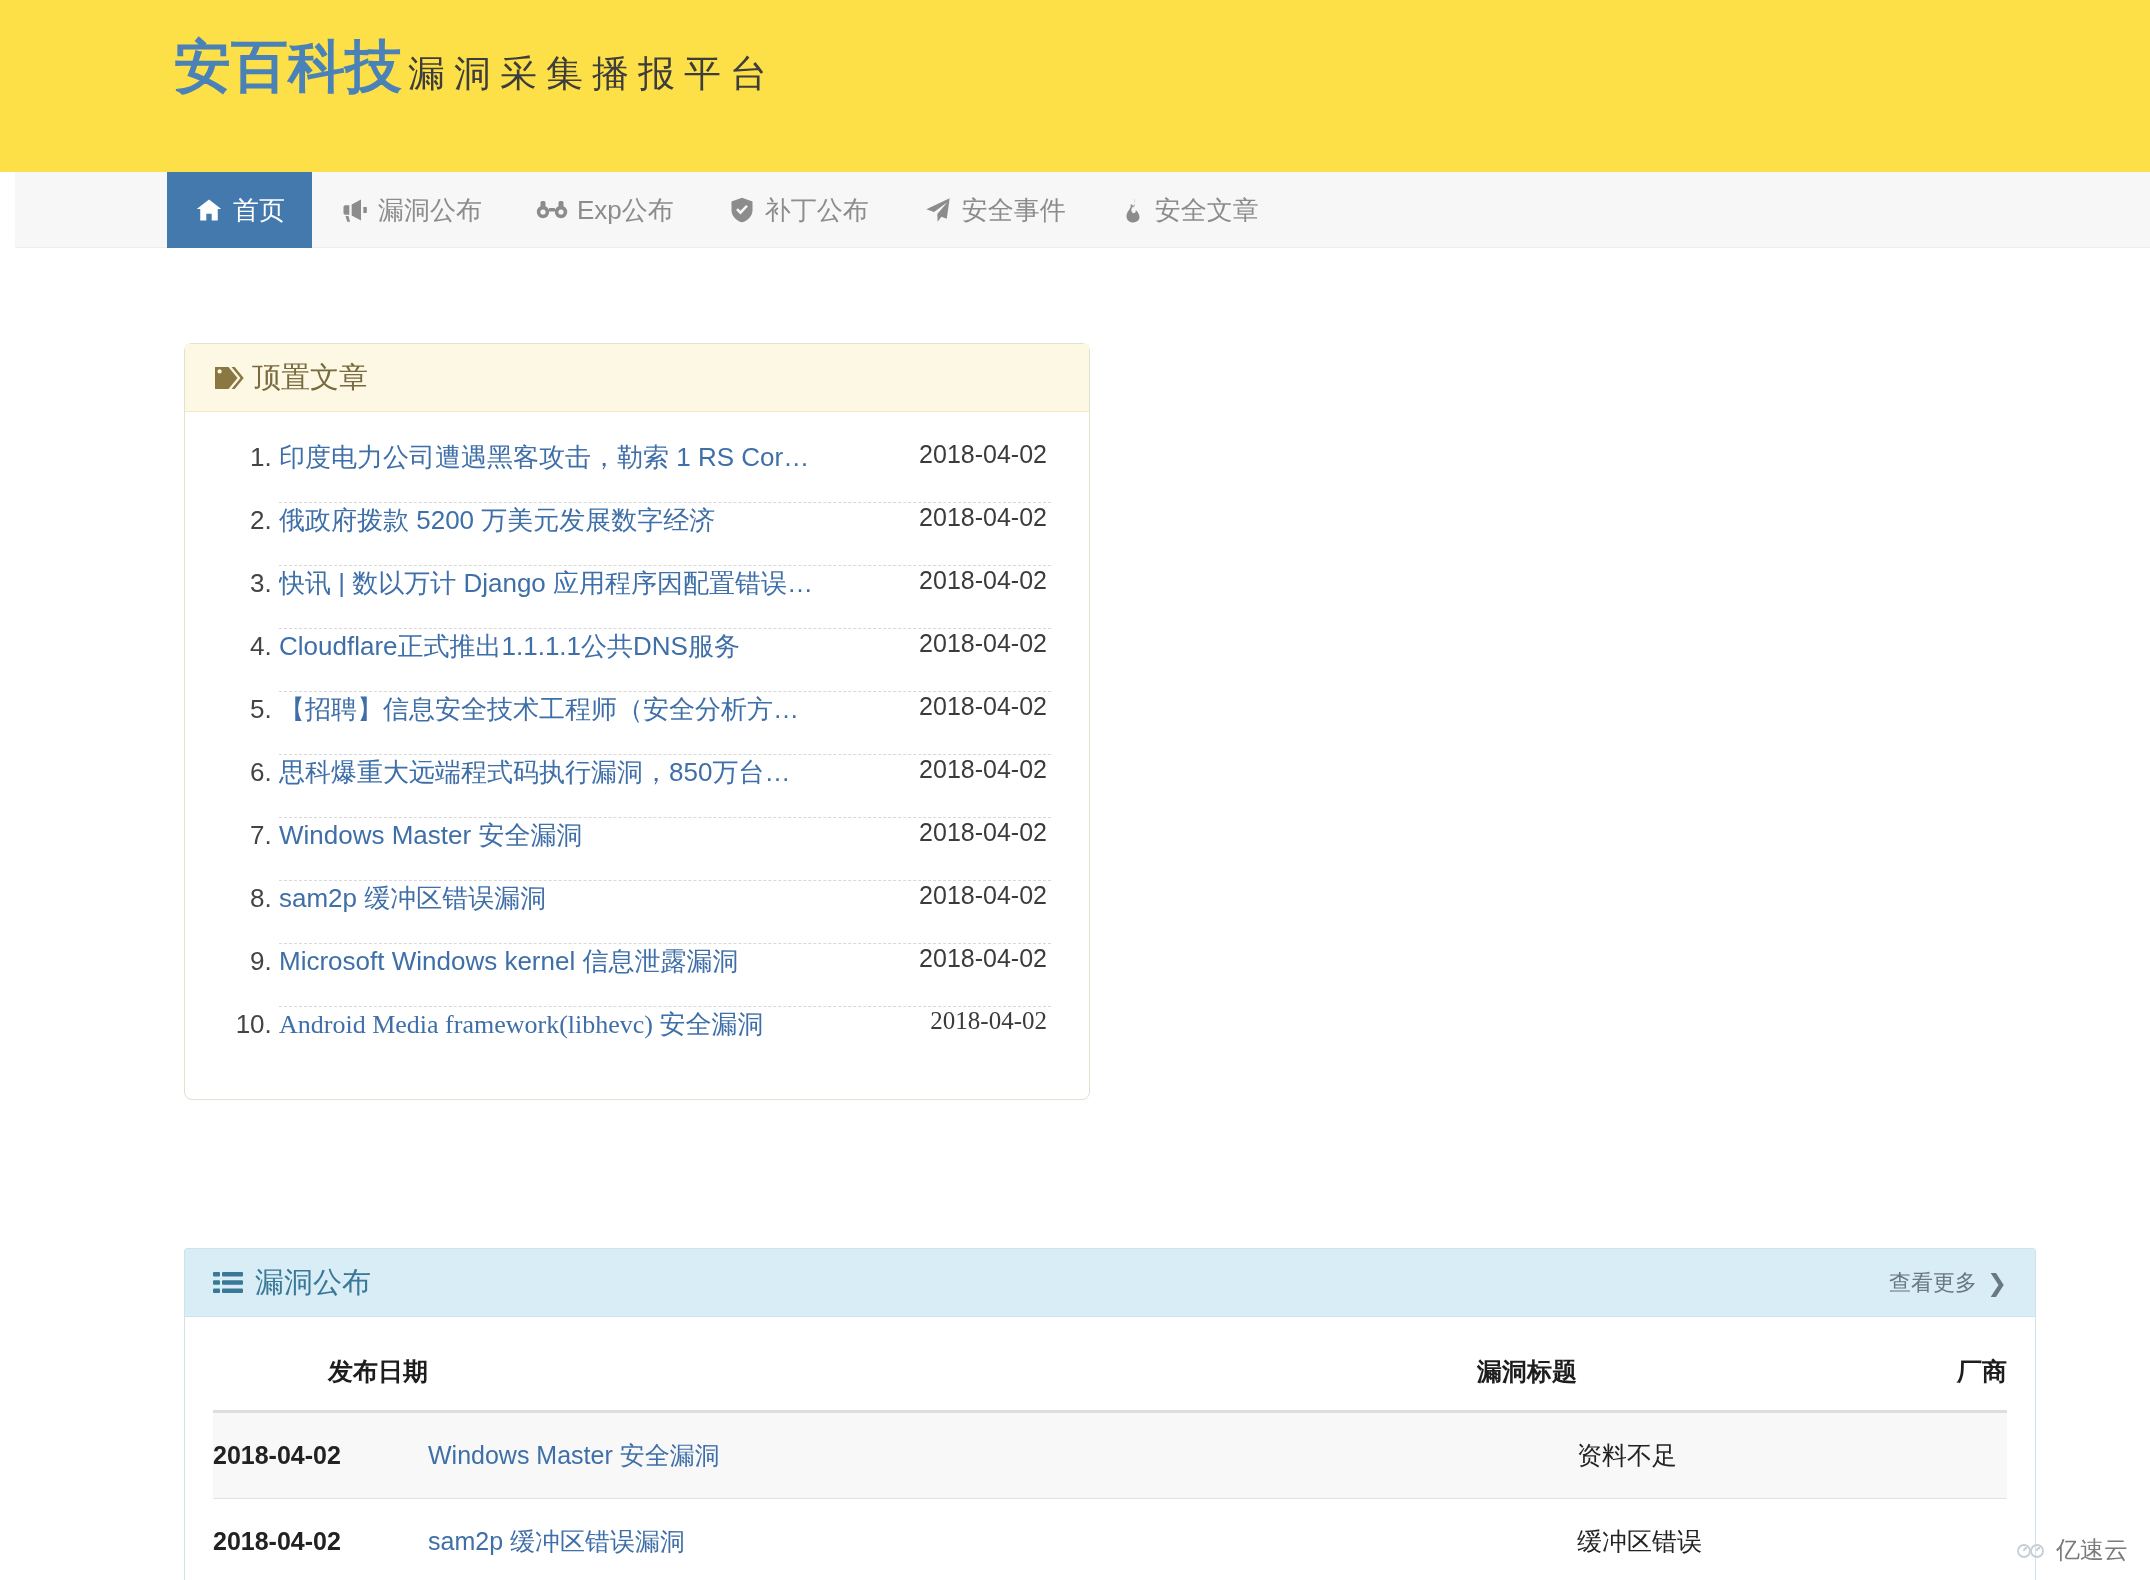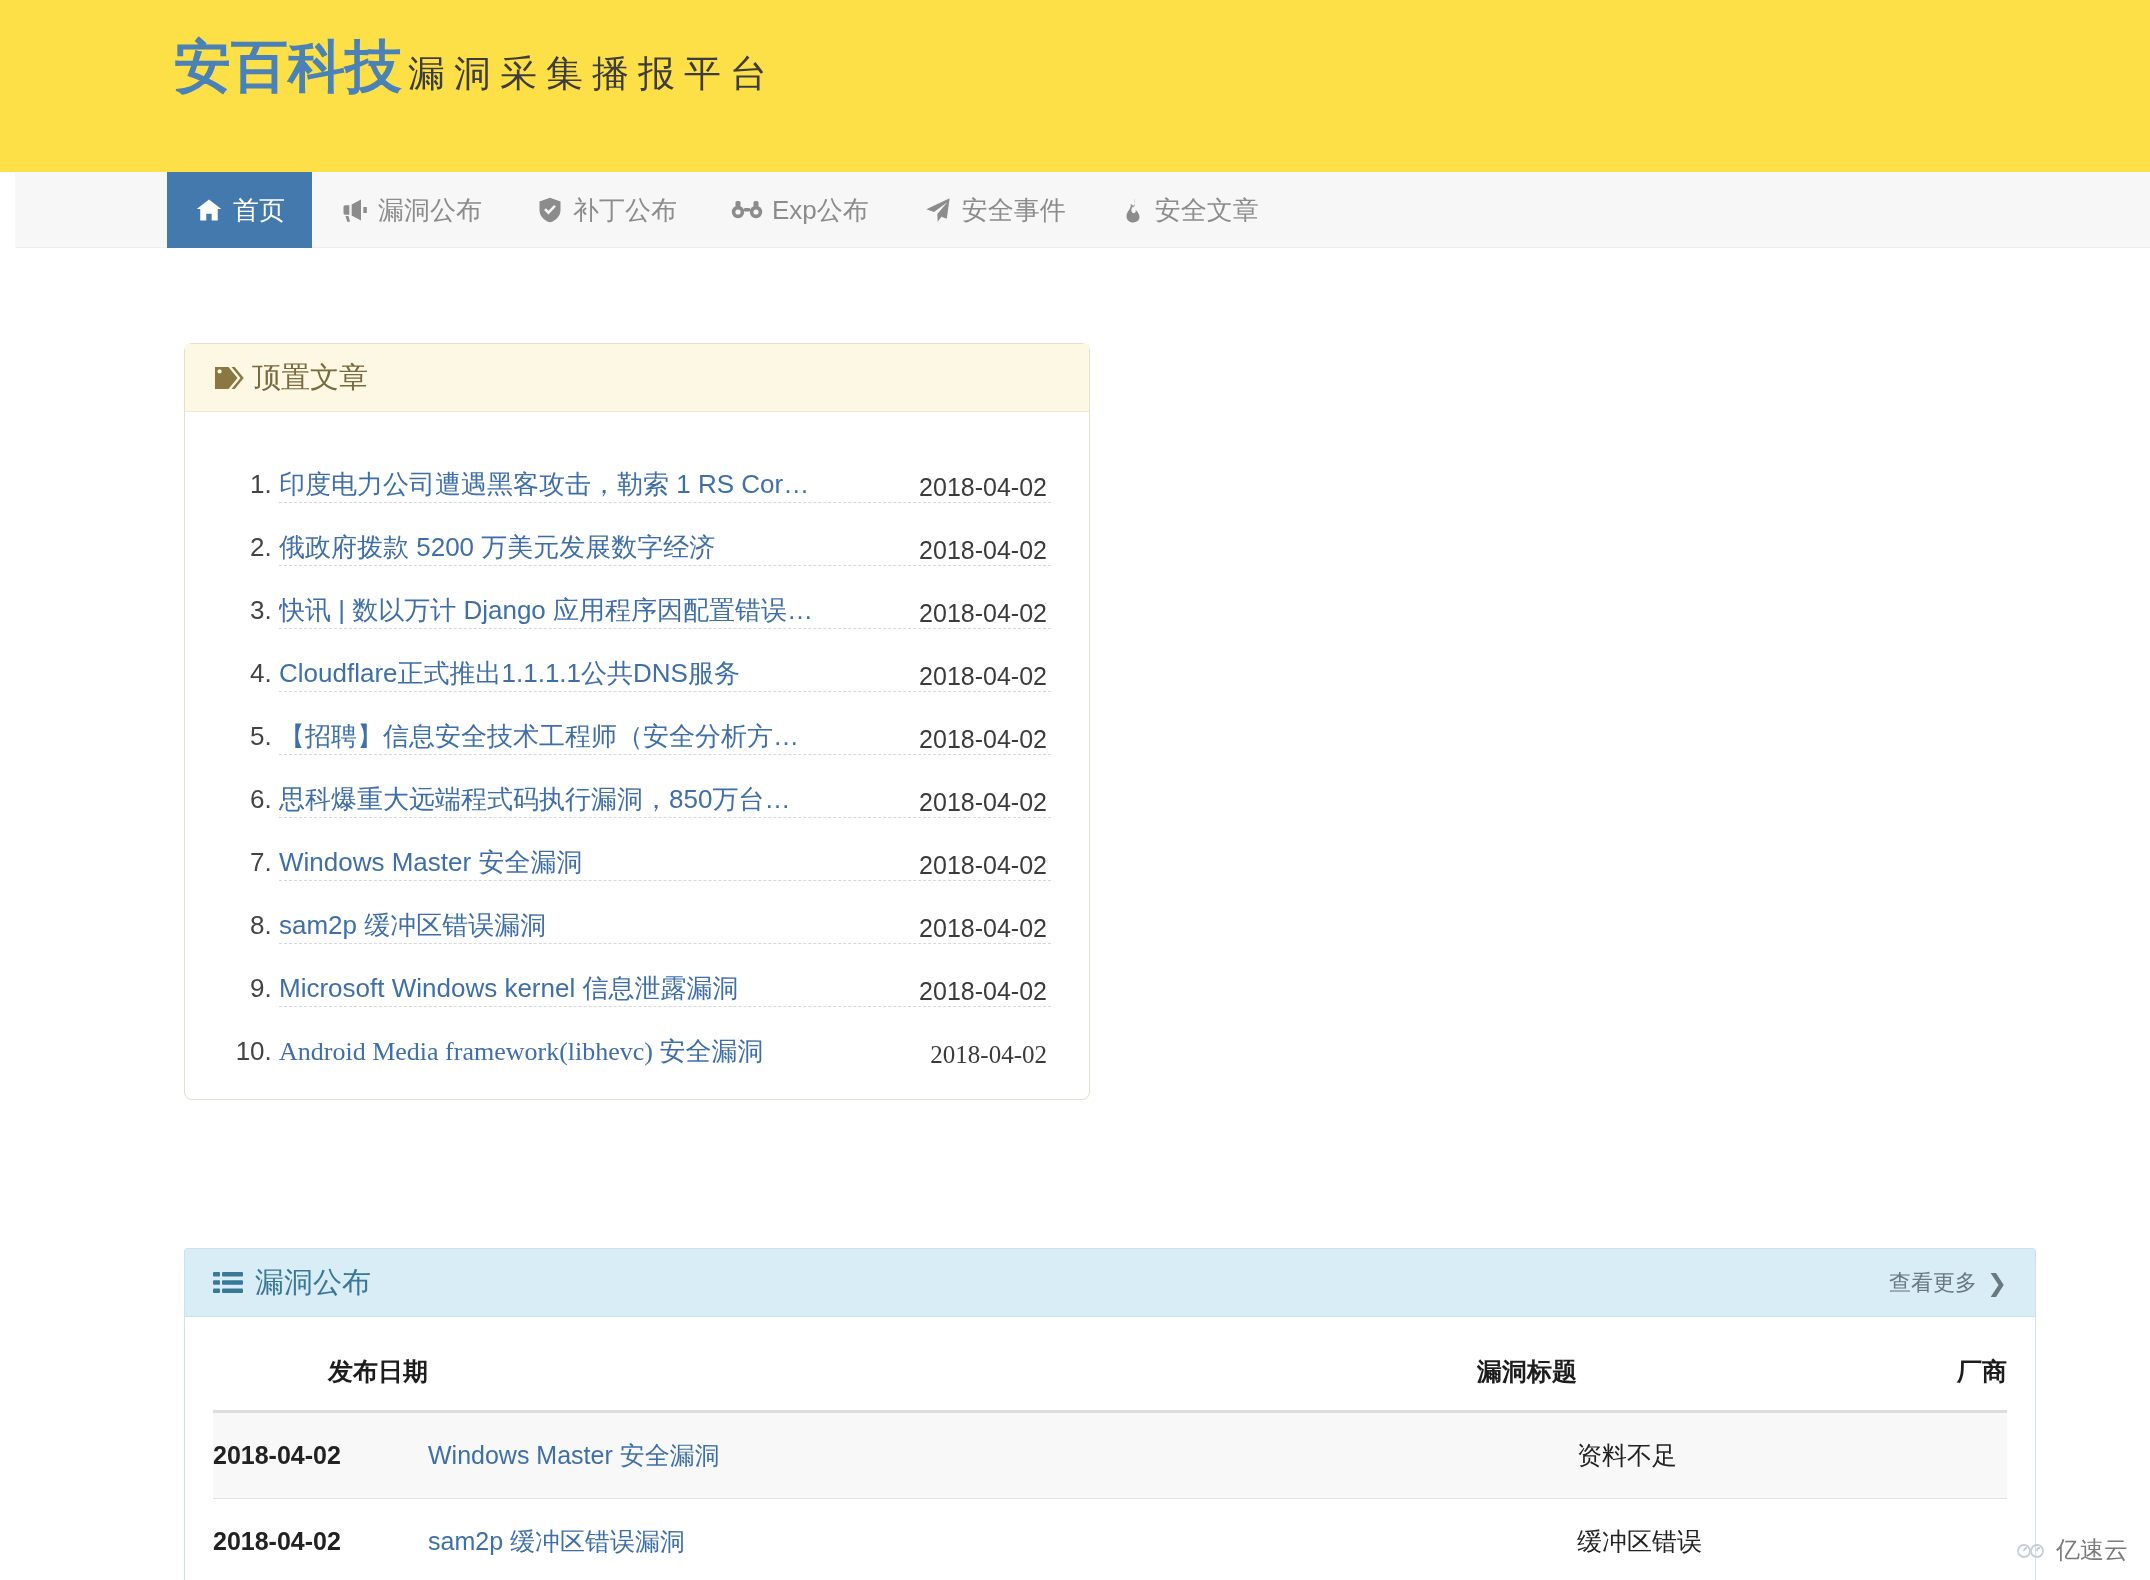--- a/index.html
+++ b/index.html
@@ -166,21 +166,21 @@
     list-style: decimal;
     font-size: 26px;
     color: #444;
   }
   ol.toplist > li {
     padding: 0;
     margin: 0;
   }
   ol.toplist > li .row {
     display: flex;
-    align-items: flex-end;
+    align-items: flex-start;
     justify-content: space-between;
     height: 62px;
     border-bottom: 1px dashed #d8d8d8;
     padding-right: 4px;
   }
   ol.toplist > li:last-child .row { border-bottom: none; font-family: Liberation Serif, serif; }
   .tl-title {
     color: #3f6fa8;
     font-size: 26px;
     text-decoration: none;
@@ -303,41 +303,41 @@
         <span class="nic">
           <svg width="30" height="28" viewBox="0 0 24 24" fill="#8c8c8c">
             <path d="M18 3v18l-8-4.2V7.2zM8 8H4.5A1.5 1.5 0 003 9.5v5A1.5 1.5 0 004.5 16H8zm-3.3 9.2h2.6L8.6 22H6.2zM20 9.5h3v5h-3z"></path>
           </svg>
         </span>
         <span>漏洞公布</span>
       </a>
 
       <a class="nav-item">
         <span class="nic">
-          <svg width="28" height="28" viewBox="0 0 24 24" fill="#8c8c8c">
-            <path d="M12 1.5l9 3.2v7.2c0 5-3.8 9.3-9 10.6-5.2-1.3-9-5.6-9-10.6V4.7z"></path>
-            <path d="M10.7 15.8L6.9 12l1.6-1.6 2.2 2.2 4.8-4.8L17.1 9z" fill="#f7f7f7"></path>
-          </svg>
-        </span>
-        <span>补丁公布</span>
-      </a>
-
-      <a class="nav-item">
-        <span class="nic">
           <svg width="32" height="26" viewBox="0 0 32 26" fill="#8c8c8c">
             <circle cx="7" cy="15" r="6.2"></circle>
             <circle cx="25" cy="15" r="6.2"></circle>
             <circle cx="7" cy="15" r="2.6" fill="#f7f7f7"></circle>
             <circle cx="25" cy="15" r="2.6" fill="#f7f7f7"></circle>
             <rect x="12.5" y="11" width="7" height="3.4" rx="1.6"></rect>
             <rect x="4.5" y="4" width="5" height="7" rx="1.6"></rect>
             <rect x="22.5" y="4" width="5" height="7" rx="1.6"></rect>
           </svg>
         </span>
         <span>Exp公布</span>
+      </a>
+
+      <a class="nav-item">
+        <span class="nic">
+          <svg width="28" height="28" viewBox="0 0 24 24" fill="#8c8c8c">
+            <path d="M12 1.5l9 3.2v7.2c0 5-3.8 9.3-9 10.6-5.2-1.3-9-5.6-9-10.6V4.7z"></path>
+            <path d="M10.7 15.8L6.9 12l1.6-1.6 2.2 2.2 4.8-4.8L17.1 9z" fill="#f7f7f7"></path>
+          </svg>
+        </span>
+        <span>补丁公布</span>
       </a>
 
       <a class="nav-item">
         <span class="nic">
           <svg width="30" height="28" viewBox="0 0 24 24" fill="#8c8c8c">
             <path d="M22 2L2 11.3l6.6 2.5L20 5.3l-8.6 10.2.3 6.5 3.2-4.3 4.6 1.8z"></path>
           </svg>
         </span>
         <span>安全事件</span>
       </a>

